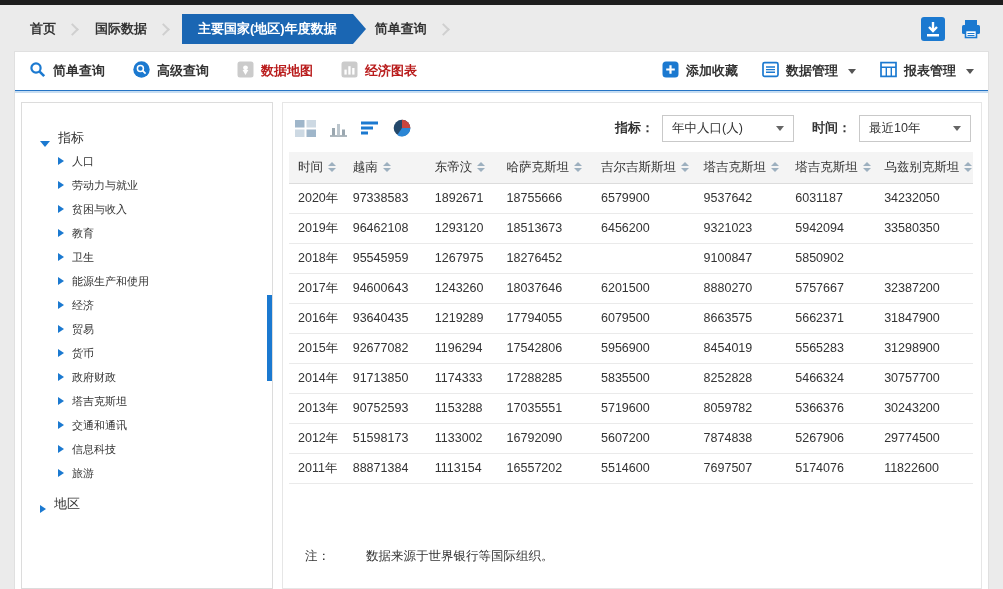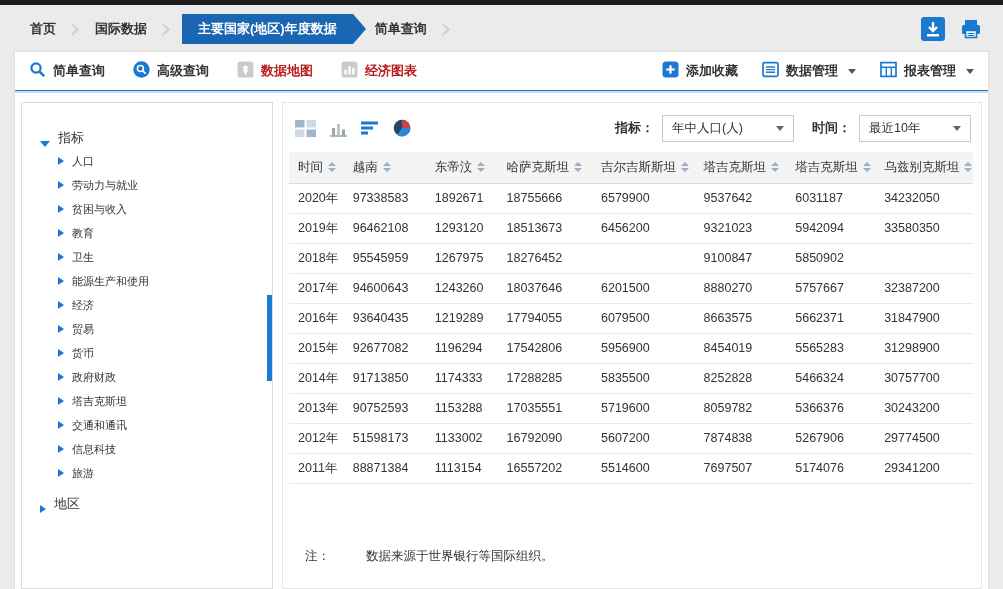--- a/index.html
+++ b/index.html
@@ -403,21 +403,21 @@
               <td>29774500</td>
             </tr>
             <tr>
               <td>2011年</td>
               <td>88871384</td>
               <td>1113154</td>
               <td>16557202</td>
               <td>5514600</td>
               <td>7697507</td>
               <td>5174076</td>
-              <td>29341200</td>
+              <td>11822600</td>
             </tr>
           </tbody>
         </table>
       <div class="footnote">
         <span class="fn-label">注：</span>
         <span>数据来源于世界银行等国际组织。</span>
       </div>
     </main>
   </div>
 </div>

